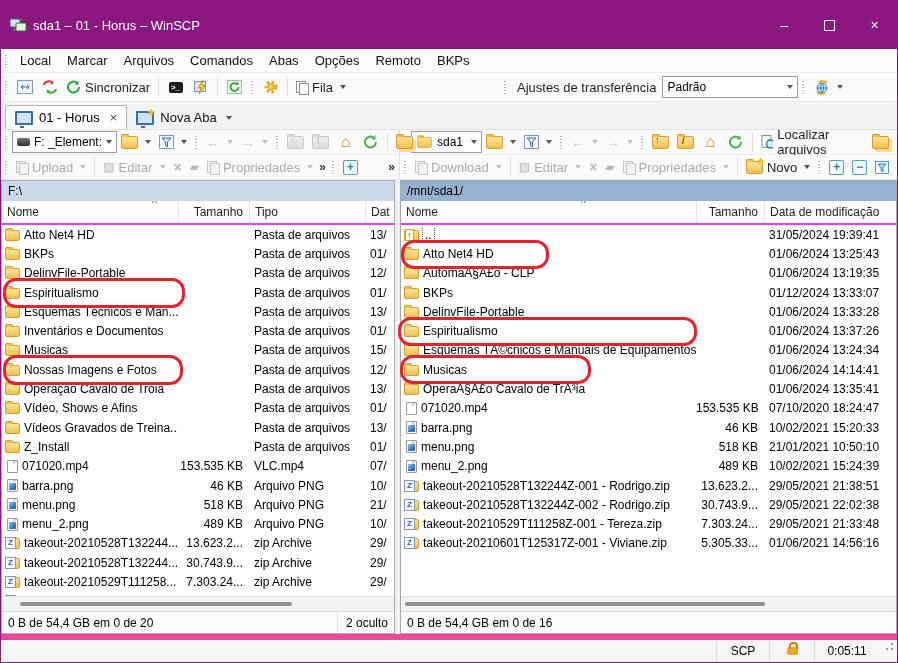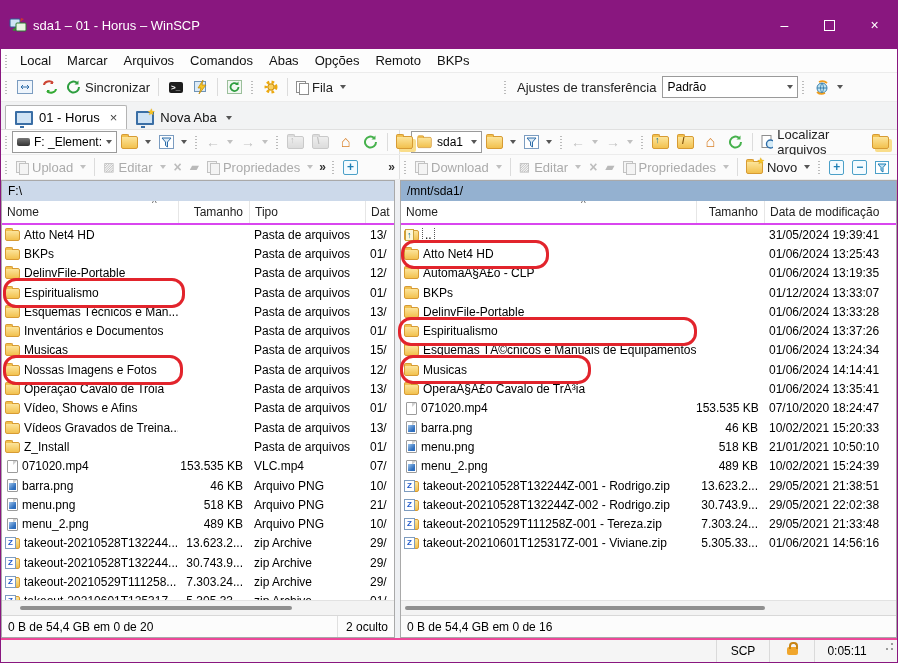--- a/index.html
+++ b/index.html
@@ -82,21 +82,21 @@
   .fi.zip::after{content:"Z";position:absolute;left:-1px;top:-2px;background:#fff;border:1px solid #7d9cc0;color:#1f5acc;font-weight:bold;font-size:8px;line-height:8px;padding:1px 2px;}
   .fi.file,.fi.image{width:11px;height:13px;margin-left:2px;background:#fff;border:1px solid #9b9b9b;border-radius:1px;box-sizing:border-box;}
   .fi.file::before,.fi.image::before{content:"";position:absolute;top:0;right:0;border:2px solid;border-color:#cfcfcf transparent transparent #cfcfcf;}
   .fi.image::after{content:"";position:absolute;left:1px;top:3px;right:1px;bottom:1px;background:linear-gradient(135deg,#9cc3ea,#2f6fbe 70%);}
   .updir .nm{outline:1px dotted #555;padding:0 2px;}
   .hscroll{height:14px;background:#f3f3f3;border-top:1px solid #e2e2e2;position:relative;flex:none;}
   .hthumb{position:absolute;top:5px;height:4px;background:#8f8f8f;border-radius:2px;}
   .pstatus{height:21px;border-top:1px solid #d8d8d8;background:#fcfcfc;font-size:12px;display:flex;align-items:center;padding:0 6px;color:#000;flex:none;}
   .pstatus .right{margin-left:auto;border-left:1px solid #e0e0e0;padding-left:8px;height:100%;display:flex;align-items:center;}
   
-  .mainstatus{height:22px;background:#f5f5f5;border-top:2px solid #ec4899;display:flex;align-items:flex-start;font-size:12px;color:#000;flex:none;}
+  .mainstatus{height:22px;background:#f5f5f5;border-top:6px solid #ec4899;display:flex;align-items:flex-start;font-size:12px;color:#000;flex:none;}
   .mcell{height:100%;display:flex;align-items:center;justify-content:center;border-left:1px solid #dadada;}
   .mcell.spacer{flex:1;border-left:none;}
   .lock{width:11px;height:8px;background:#f0a62c;border-radius:2px;position:relative;}
   .lock::before{content:"";position:absolute;left:2px;top:-5px;width:5px;height:5px;border:2px solid #c78413;border-bottom:none;border-radius:4px 4px 0 0;}
   .gripcorner{width:12px;height:12px;margin:0 2px 0 4px;background:
      radial-gradient(circle at 9px 9px,#9a9a9a 1px,transparent 1.5px),
      radial-gradient(circle at 9px 4px,#9a9a9a 1px,transparent 1.5px),
      radial-gradient(circle at 4px 9px,#9a9a9a 1px,transparent 1.5px);}
   
   .ann{position:absolute;border:3px solid #e2242c;border-radius:13px;pointer-events:none;z-index:5;}

